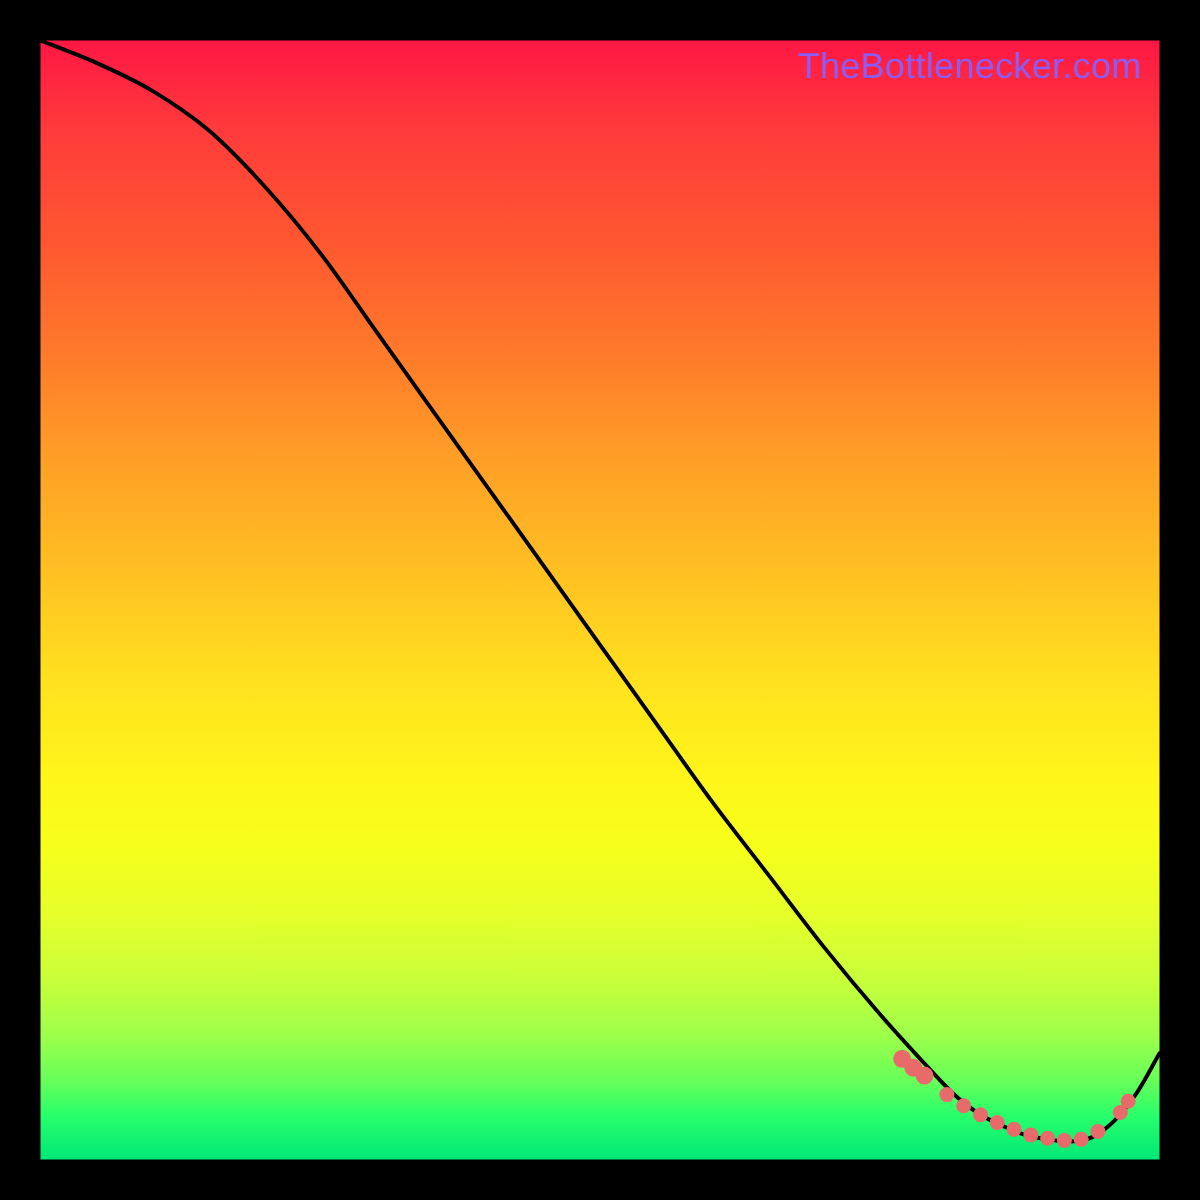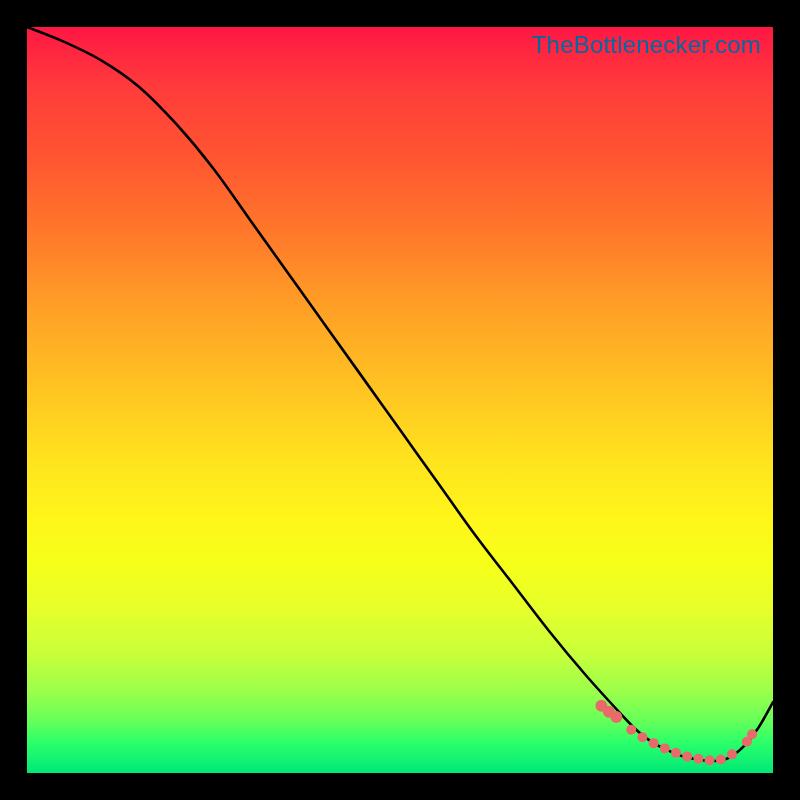--- a/index.html
+++ b/index.html
@@ -41,21 +41,21 @@
       #9cff4a 89%,
       #66ff5a 93%,
       #2aff6a 96%,
       #00e878 100%
     );
   }
   .watermark {
     position: absolute;
     top: 4px;
     right: 12px;
-    color: #0369a1;
+    color: #8b5cf6;
     font-size: 24px;
     font-weight: 500;
     letter-spacing: 0.2px;
     user-select: none;
   }
   svg.curve {
     position: absolute;
     left: 0;
     top: 0;
     width: 746px;

